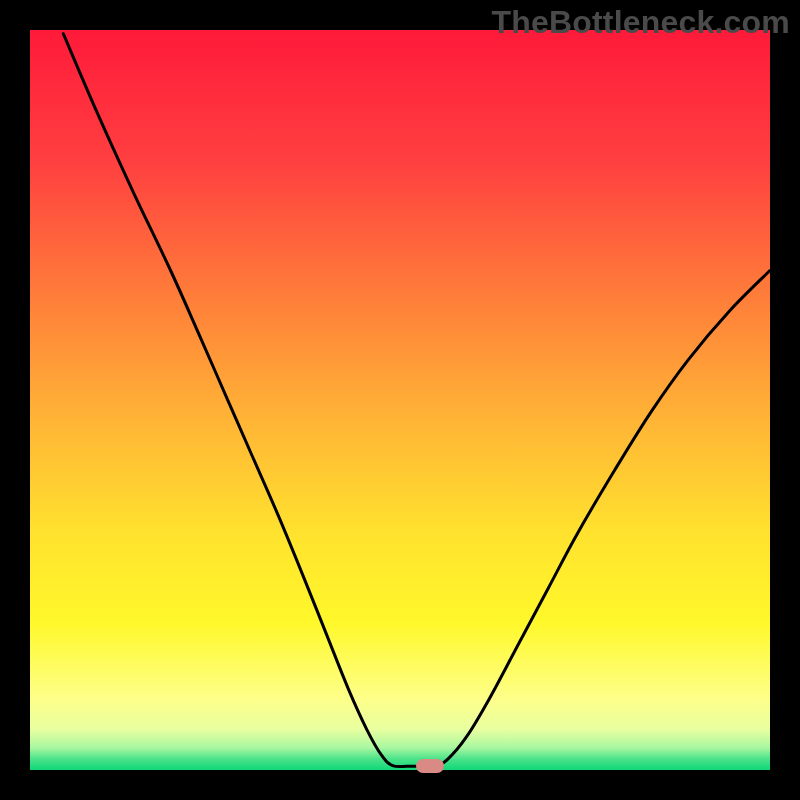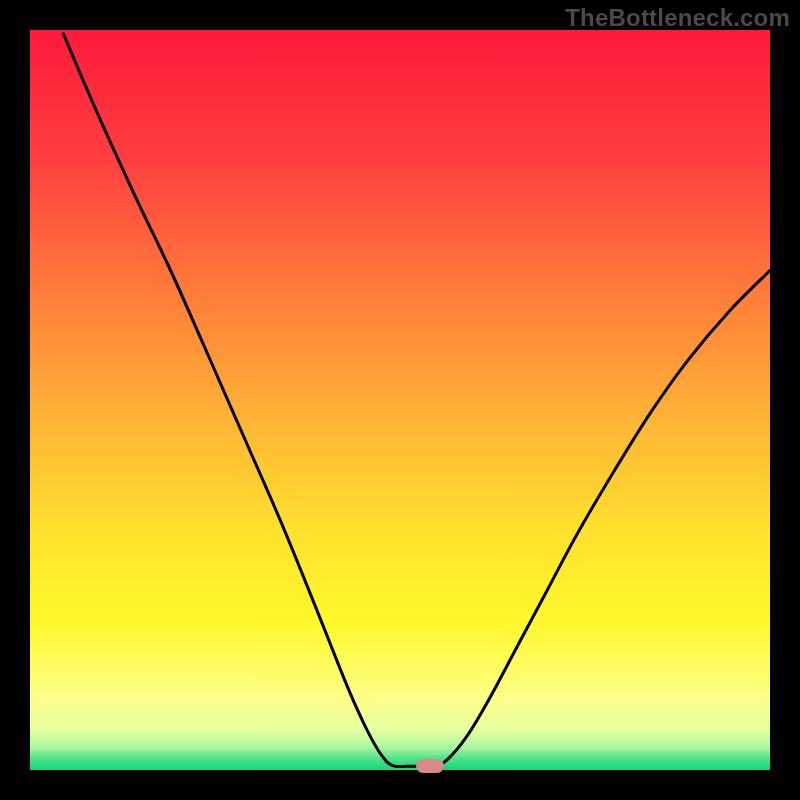--- a/index.html
+++ b/index.html
@@ -15,21 +15,21 @@
     position: relative;
     width: 800px;
     height: 800px;
     background: #000;
   }
   .watermark {
     position: absolute;
     top: 4px;
     right: 10px;
     color: #4a4a4a;
-    font-size: 24px;
+    font-size: 32px;
     font-weight: 600;
     letter-spacing: 0.2px;
     z-index: 3;
     user-select: none;
   }
   .plot-wrap {
     position: absolute;
     left: 30px;
     top: 30px;
     width: 740px;

